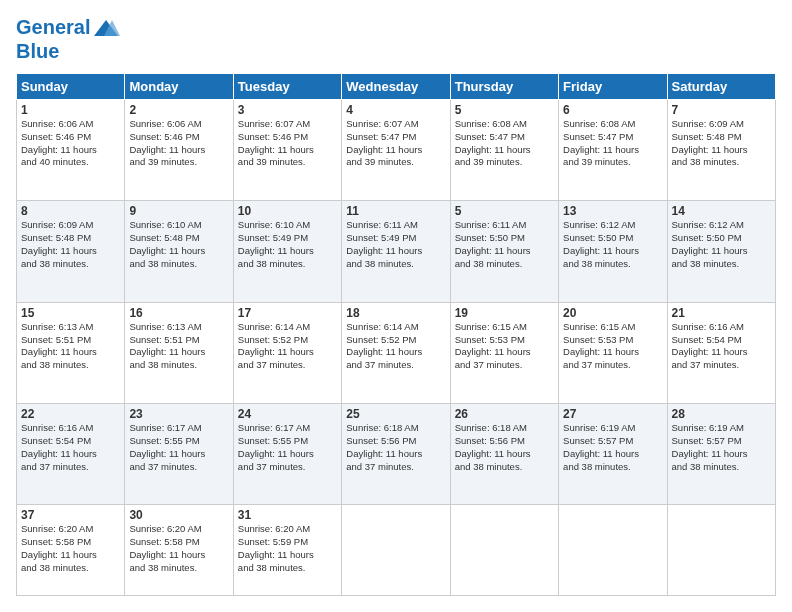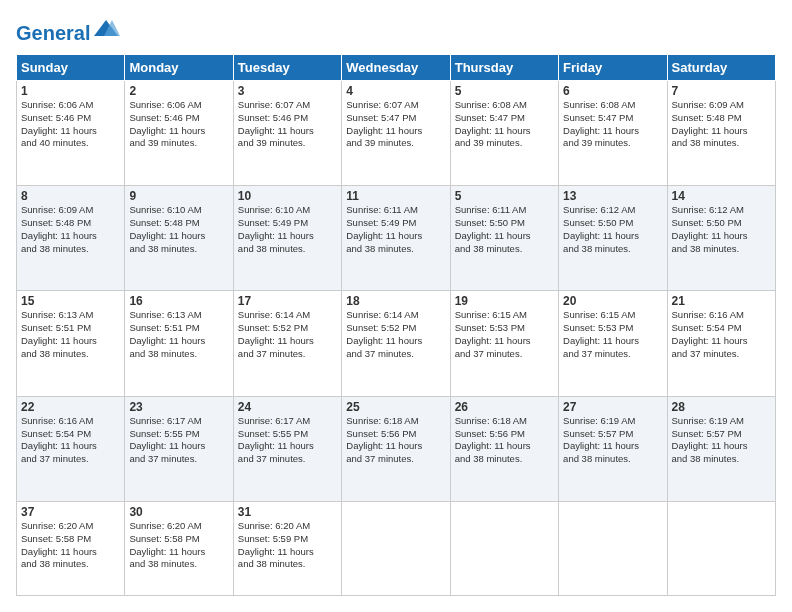--- a/index.html
+++ b/index.html
@@ -94,29 +94,30 @@
       height: 70px;
     }
   </style>
 </head>
 <body>
 
 <div class="page">
   <div class="header">
     <div class="logo">
       <div>
-        <div style="display:flex;align-items:flex-end;">
+        <div style="display:flex;align-items:flex-start;">
           <span class="logo-text">
             <span>General</span>
           </span>
           <svg class="logo-icon" viewBox="0 0 28 28">
             <polygon points="14,4 26,20 2,20" fill="#1a6fb5"></polygon>
             <polygon points="20,4 28,20 12,20" fill="#5ba3d9" opacity="0.7"></polygon>
           </svg>
         </div>
+        <div style="font-size:20px;font-weight:bold;color:#1a6fb5;margin-top:-4px;">Blue</div>
       </div>
     </div>
     <div class="title-area">
       <div class="month-title"></div>
       <div class="location"></div>
     </div>
   </div>
 
   <table class="calendar">
     <thead>

